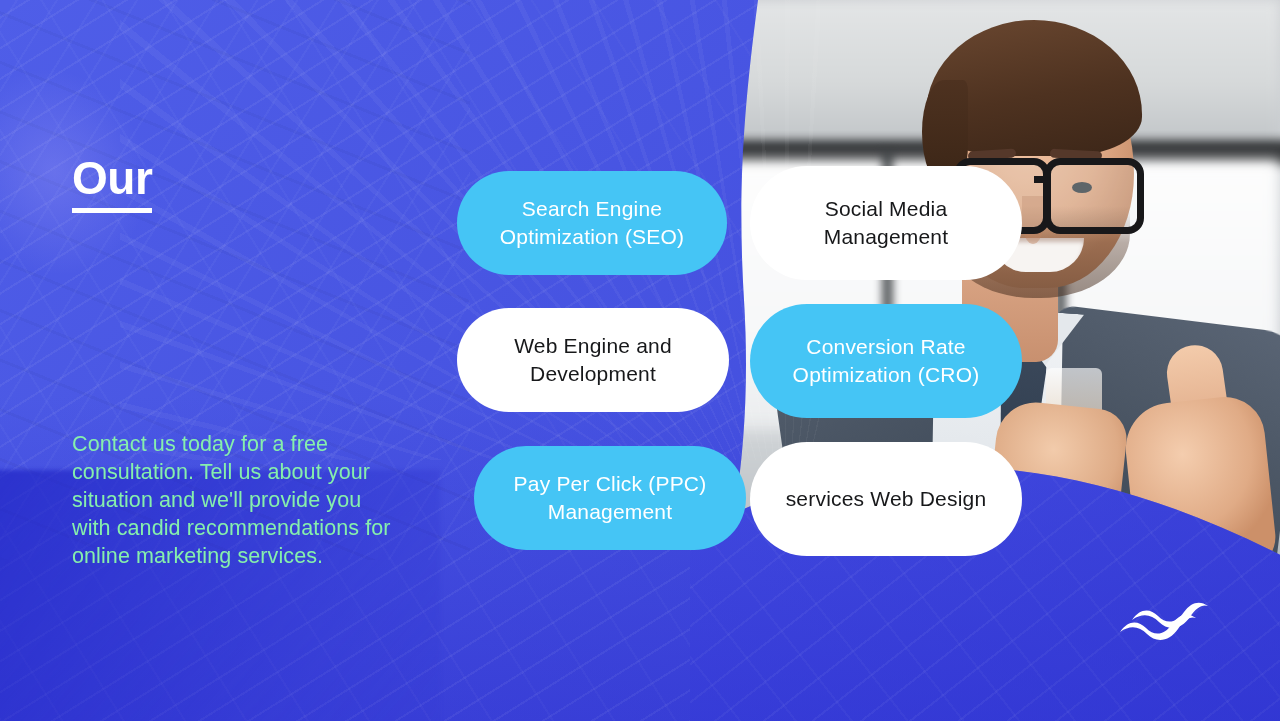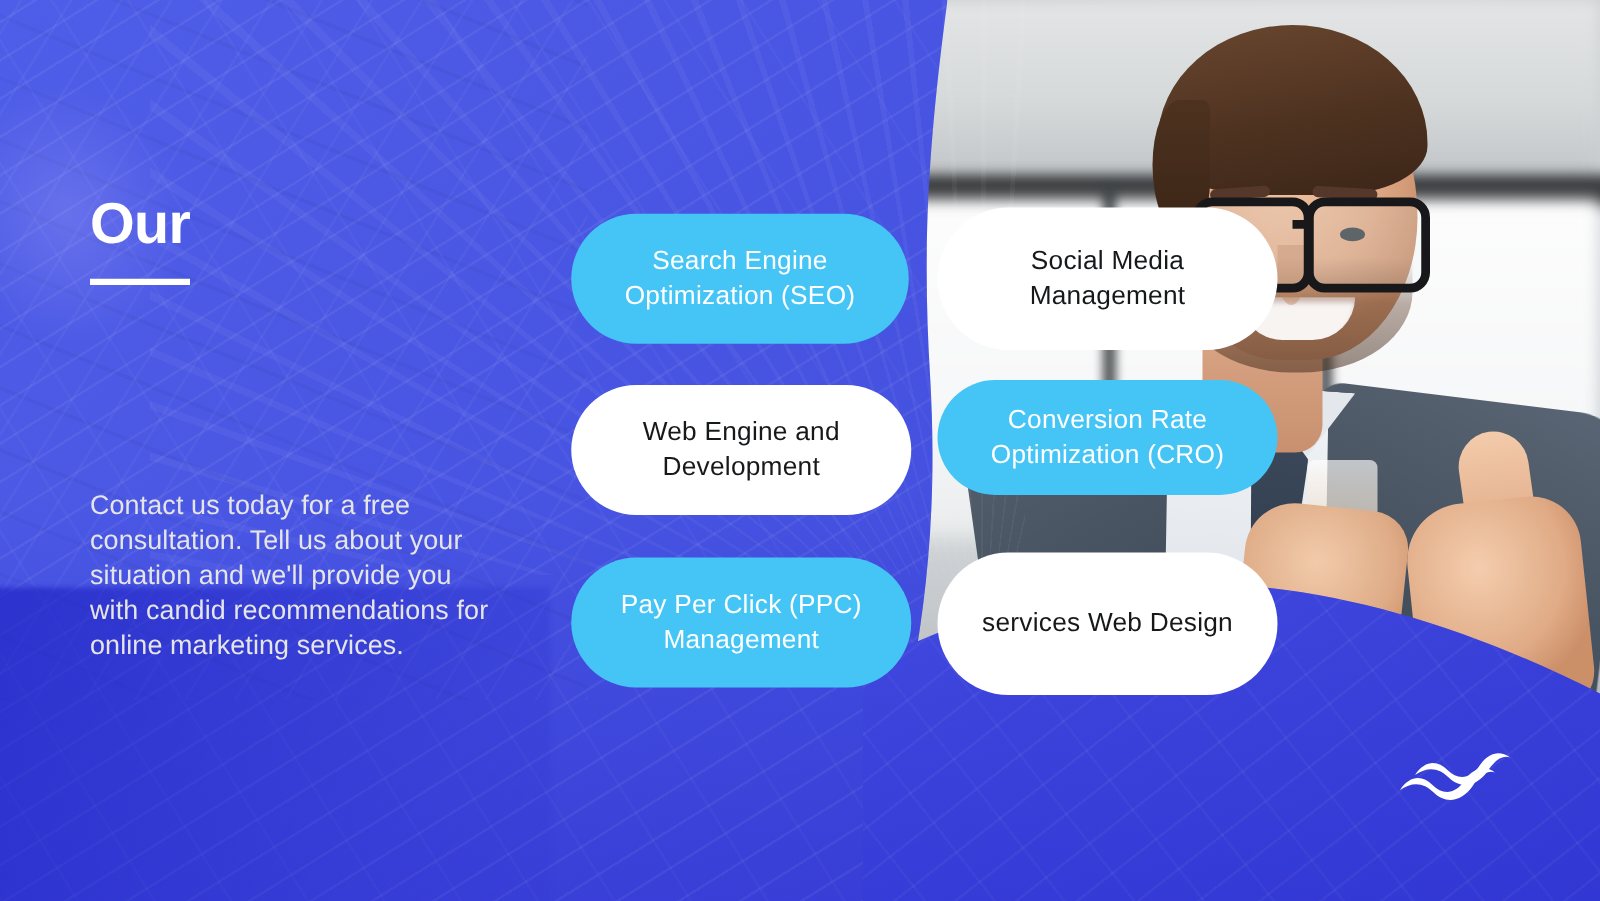--- a/index.html
+++ b/index.html
@@ -259,28 +259,28 @@
     line-height: 1.15;
     font-weight: 800;
     letter-spacing: -0.5px;
   }
   .title .line {
     display: block;
   }
   .title .word {
     display: inline-block;
     border-bottom: 5px solid #ffffff;
-    padding-bottom: 18px;
+    padding-bottom: 3px;
     margin-bottom: 4px;
   }
 
   .body-copy {
-    position: absolute; left: 72px; top: 368px;
+    position: absolute; left: 72px; top: 408px;
     width: 320px;
-    color: #e5e5e5;
+    color: #86efac;
     font-size: 21.5px;
     line-height: 28px;
     letter-spacing: 0.1px;
   }
 
   
   .pill {
     position: absolute;
     display: flex;
     align-items: center;
@@ -292,22 +292,22 @@
     letter-spacing: 0.2px;
     padding: 0 16px;
     box-sizing: border-box;
   }
   .pill.cyan { background: #45C5F5; color: #ffffff; text-align: center; }
   .pill.white { background: #ffffff; color: #17181a; }
 
   .p-seo  { left: 457px; top: 171px; width: 270px; height: 104px; }
   .p-smm  { left: 750px; top: 166px; width: 272px; height: 114px; }
   .p-web  { left: 457px; top: 308px; width: 272px; height: 104px; }
-  .p-cro  { left: 750px; top: 304px; width: 272px; height: 92px; }
-  .p-ppc  { left: 457px; top: 446px; width: 272px; height: 104px; }
+  .p-cro  { left: 750px; top: 304px; width: 272px; height: 114px; }
+  .p-ppc  { left: 474px; top: 446px; width: 272px; height: 104px; }
   .p-ecom { left: 750px; top: 442px; width: 272px; height: 114px; }
 
   
   .logo {
     position: absolute; left: 1118px; top: 592px; width: 92px; height: 56px;
   }
 </style>
 </head>
 <body>
 

